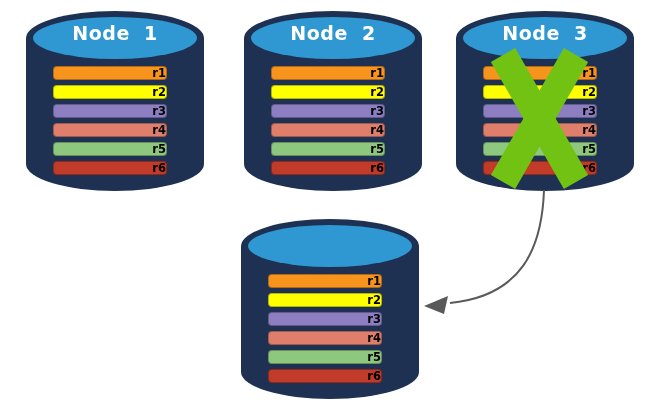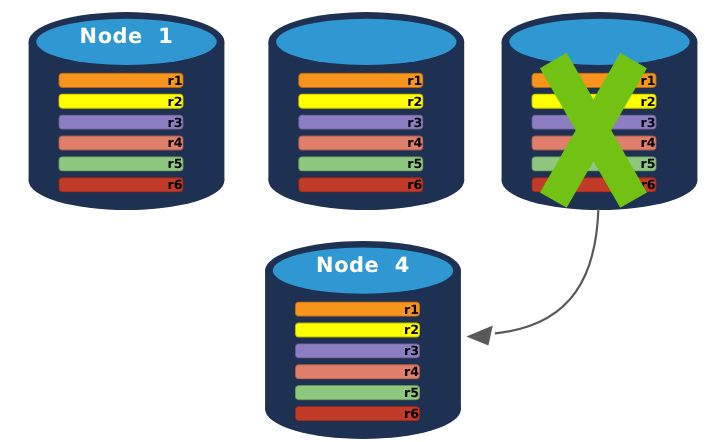--- a/index.html
+++ b/index.html
@@ -105,53 +105,54 @@
         <div class="row-bar" style="background: rgb(194, 58, 40);"><span>r6</span></div>
       </div>
   </div>
     <div class="node" style="left: 243px; top: 8px;">
     <svg class="cyl" width="180" height="184" viewBox="0 0 180 184">
       <ellipse class="cap-bottom" cx="90" cy="156" rx="89" ry="27"></ellipse>
       <rect class="cyl-body" x="1" y="30" width="178" height="126"></rect>
       <ellipse class="cap-top-outer" cx="90" cy="30" rx="89" ry="27"></ellipse>
       <ellipse class="cap-top-inner" cx="90" cy="30" rx="82" ry="21"></ellipse>
     </svg>
+    <div class="node-title">Node 2</div>
     <div class="rows">
         <div class="row-bar" style="background: rgb(247, 148, 30);"><span>r1</span></div>
         <div class="row-bar" style="background: rgb(255, 255, 0);"><span>r2</span></div>
         <div class="row-bar" style="background: rgb(140, 126, 192);"><span>r3</span></div>
         <div class="row-bar" style="background: rgb(223, 126, 106);"><span>r4</span></div>
         <div class="row-bar" style="background: rgb(142, 200, 127);"><span>r5</span></div>
         <div class="row-bar" style="background: rgb(194, 58, 40);"><span>r6</span></div>
       </div>
   </div>
     <div class="node" style="left: 455px; top: 8px;">
     <svg class="cyl" width="180" height="184" viewBox="0 0 180 184">
       <ellipse class="cap-bottom" cx="90" cy="156" rx="89" ry="27"></ellipse>
       <rect class="cyl-body" x="1" y="30" width="178" height="126"></rect>
       <ellipse class="cap-top-outer" cx="90" cy="30" rx="89" ry="27"></ellipse>
       <ellipse class="cap-top-inner" cx="90" cy="30" rx="82" ry="21"></ellipse>
     </svg>
+    <div class="node-title">Node 3</div>
     <div class="rows">
         <div class="row-bar" style="background: rgb(247, 148, 30);"><span>r1</span></div>
         <div class="row-bar" style="background: rgb(255, 255, 0);"><span>r2</span></div>
         <div class="row-bar" style="background: rgb(140, 126, 192);"><span>r3</span></div>
         <div class="row-bar" style="background: rgb(223, 126, 106);"><span>r4</span></div>
         <div class="row-bar" style="background: rgb(142, 200, 127);"><span>r5</span></div>
         <div class="row-bar" style="background: rgb(194, 58, 40);"><span>r6</span></div>
       </div>
   </div>
     <div class="node" style="left: 240px; top: 216px;">
     <svg class="cyl" width="180" height="184" viewBox="0 0 180 184">
       <ellipse class="cap-bottom" cx="90" cy="156" rx="89" ry="27"></ellipse>
       <rect class="cyl-body" x="1" y="30" width="178" height="126"></rect>
       <ellipse class="cap-top-outer" cx="90" cy="30" rx="89" ry="27"></ellipse>
       <ellipse class="cap-top-inner" cx="90" cy="30" rx="82" ry="21"></ellipse>
     </svg>
-    <div class="node-title">Node 4</div>
     <div class="rows">
         <div class="row-bar" style="background: rgb(247, 148, 30);"><span>r1</span></div>
         <div class="row-bar" style="background: rgb(255, 255, 0);"><span>r2</span></div>
         <div class="row-bar" style="background: rgb(140, 126, 192);"><span>r3</span></div>
         <div class="row-bar" style="background: rgb(223, 126, 106);"><span>r4</span></div>
         <div class="row-bar" style="background: rgb(142, 200, 127);"><span>r5</span></div>
         <div class="row-bar" style="background: rgb(194, 58, 40);"><span>r6</span></div>
       </div>
   </div>
     <svg id="overlay" width="646" height="402" viewBox="0 0 646 402">

